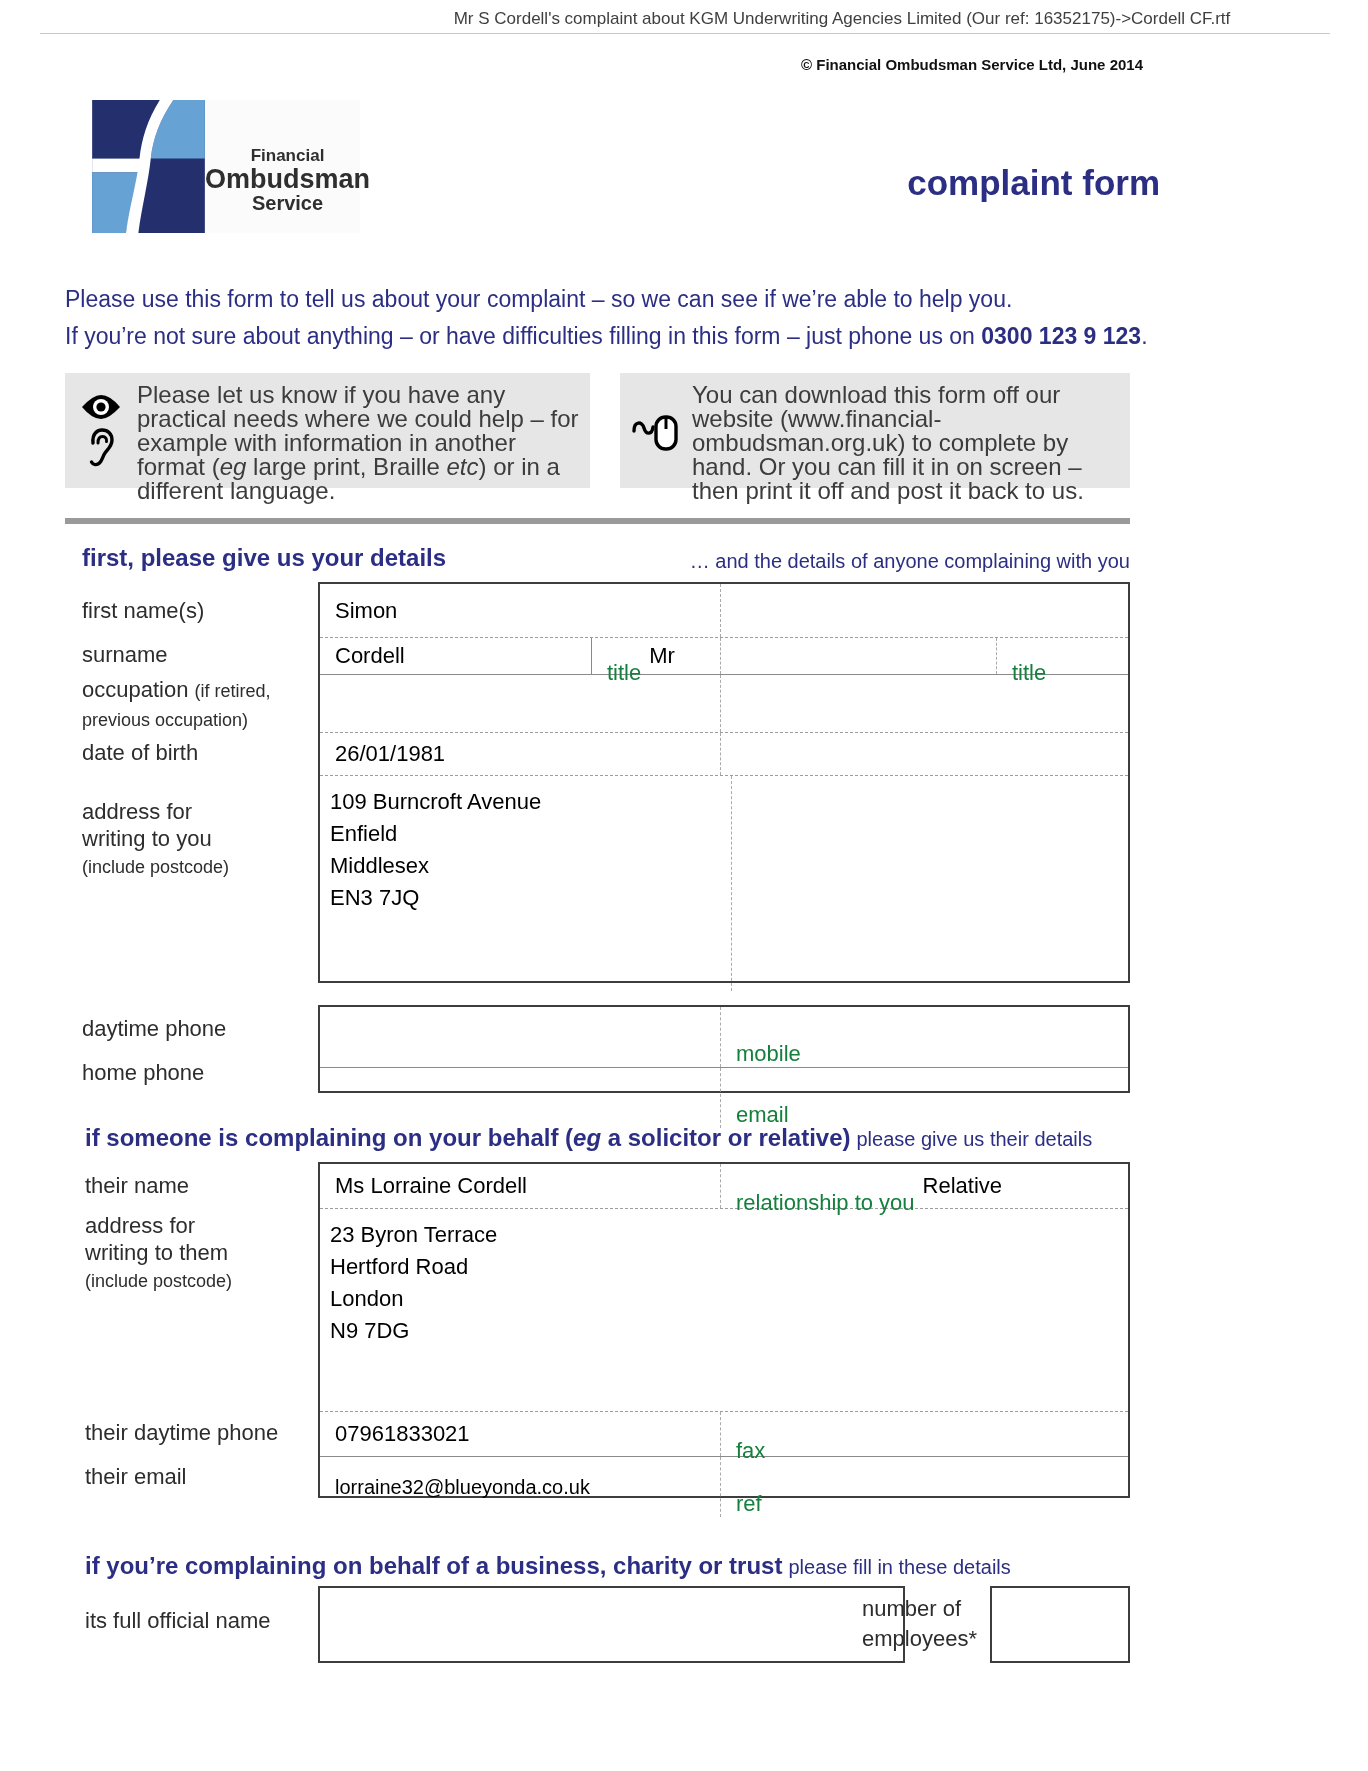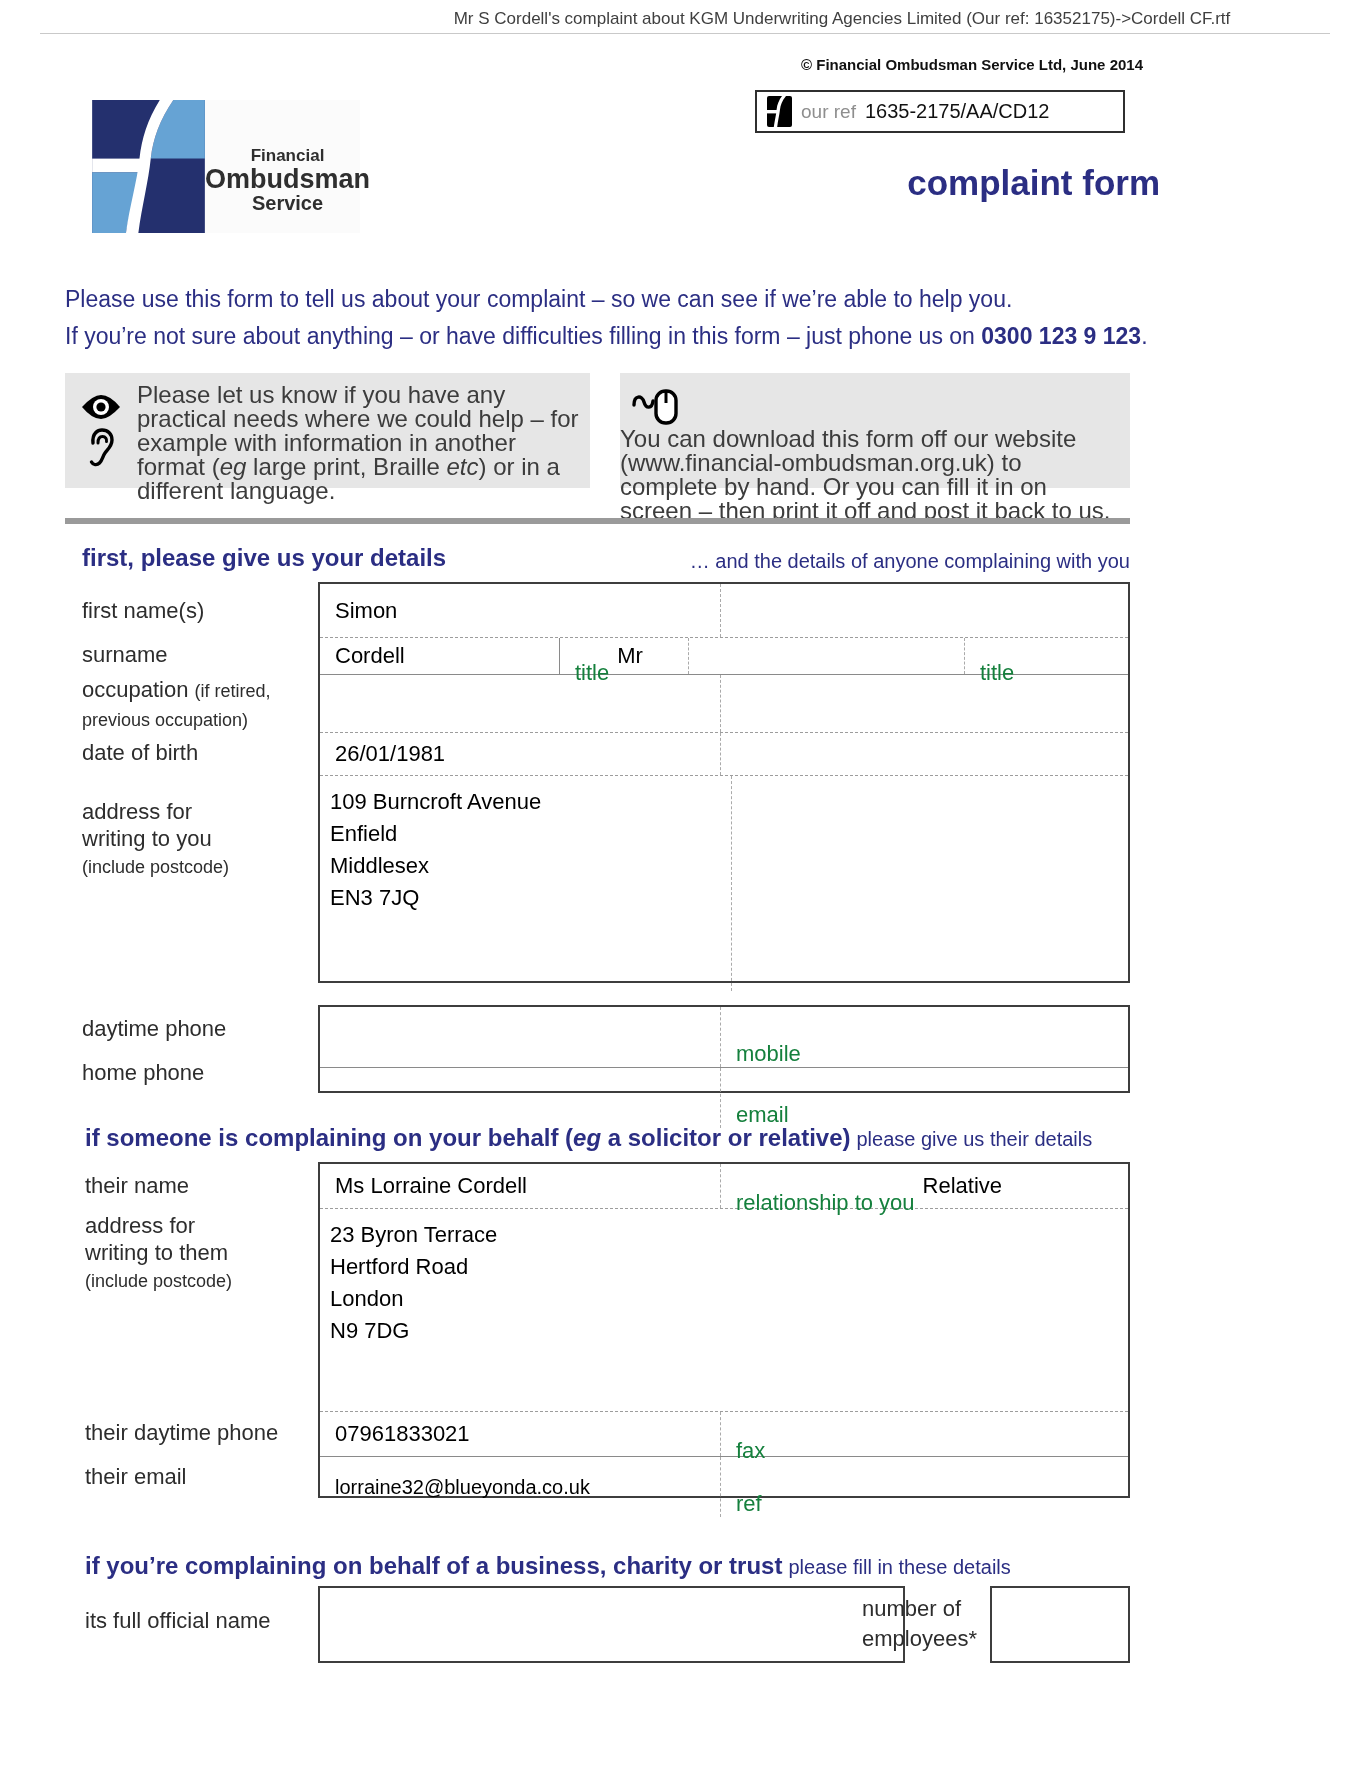--- a/index.html
+++ b/index.html
@@ -27,21 +27,21 @@
   .logo-l3{font-size:20px;font-weight:bold;}
 
   .title{top:163px;right:208px;font-size:35px;font-weight:bold;color:#2b2e83;}
 
   .intro1{top:286px;left:65px;font-size:23px;color:#2b2e83;}
   .intro2{top:323px;left:65px;font-size:23px;color:#2b2e83;}
   .intro2 b{font-weight:bold;}
 
   .graybox{background:#e6e6e6;display:flex;box-sizing:border-box;padding:10px 8px 10px 0;}
   .gb-left{top:373px;left:65px;width:525px;height:115px;}
-  .gb-right{top:373px;left:620px;width:510px;height:115px;flex-direction:column;}
+  .gb-right{top:373px;left:620px;width:510px;height:115px;}
   .gb-icons{width:72px;display:flex;flex-direction:column;align-items:center;justify-content:center;gap:8px;flex:none;}
   .gb-text{font-size:24px;color:#3c3c3c;line-height:24px;}
   .gb-text i{font-style:italic;}
 
   .divider{top:518px;left:65px;width:1065px;height:6px;background:#9a9a9a;}
 
   .sec-head{font-size:24px;font-weight:bold;color:#2b2e83;}
   .sec1{top:544px;left:82px;}
   .sec1-note{top:550px;right:238px;font-size:20px;font-weight:normal;color:#2b2e83;}
   .sec2{top:1124px;left:85px;}
@@ -102,31 +102,20 @@
 </style>
 </head>
 <body>
 
 <div id="page">
 
   <div class="abs file-header">Mr S Cordell's complaint about KGM Underwriting Agencies Limited (Our ref: 16352175)-&gt;Cordell CF.rtf</div>
   <div class="abs top-rule"></div>
   <div class="abs copyright">© Financial Ombudsman Service Ltd, June 2014</div>
 
-  <div class="abs ourref">
-    <span style="display:inline-flex;">
-      <svg width="25" height="31" viewBox="0 0 25 31">
-        <rect x="0" y="0" width="25" height="31" rx="2" fill="#000"></rect>
-        <path d="M15,0 L19,0 C15,5 13.5,9 13,13.5 C12.4,19 10.8,25 10.2,31 L6.8,31 C7.6,25 9.2,19 9.6,13.5 C10.1,8.5 12,4 15,0 Z" fill="#fff"></path>
-        <rect x="0" y="14" width="11.5" height="3.4" fill="#fff"></rect>
-      </svg>
-    </span>
-    <span class="lbl">our ref</span>
-    <span class="val">1635-2175/AA/CD12</span>
-  </div>
 
   <div class="abs logo">
     <span style="display:inline-flex;">
       <svg width="113" height="133" viewBox="0 0 100 118">
         <rect x="0" y="0" width="100" height="118" fill="#24306e"></rect>
         <path d="M72,0 L100,0 L100,52 L52,52 C54,34 60,18 72,0 Z" fill="#66a3d4"></path>
         <path d="M0,64 L41,64 C38,85 33,100 30,118 L0,118 Z" fill="#66a3d4"></path>
         <path d="M60,0 L72,0 C60,18 54,34 52,52 C50,72 44,95 41,118 L30,118 C33,95 40,72 42,52 C44,34 49,18 60,0 Z" fill="#fff"></path>
         <rect x="0" y="52" width="46" height="12" fill="#fff"></rect>
       </svg>
@@ -195,21 +184,21 @@
   </div>
   <div class="abs flabel lab-day">daytime phone</div>
   <div class="abs flabel lab-home">home phone</div>
 
   <div class="abs tbl t1">
     <div class="row r1 dashB">
       <div class="cell w-half dashR">Simon</div>
       <div class="cell grow"></div>
     </div>
     <div class="row r2 solidB">
-      <div class="cell solidR" style="width:240px;flex:none;">Cordell</div>
+      <div class="cell solidR" style="width:272px;flex:none;">Cordell</div>
       <div class="cell dashR" style="width:129px;flex:none;">
         <span class="inline-lbl">title</span>
         <span>Mr</span>
       </div>
       <div class="cell dashR" style="width:276px;flex:none;"></div>
       <div class="cell grow">
         <span class="inline-lbl">title</span>
       </div>
     </div>
     <div class="row r3 dashB">

